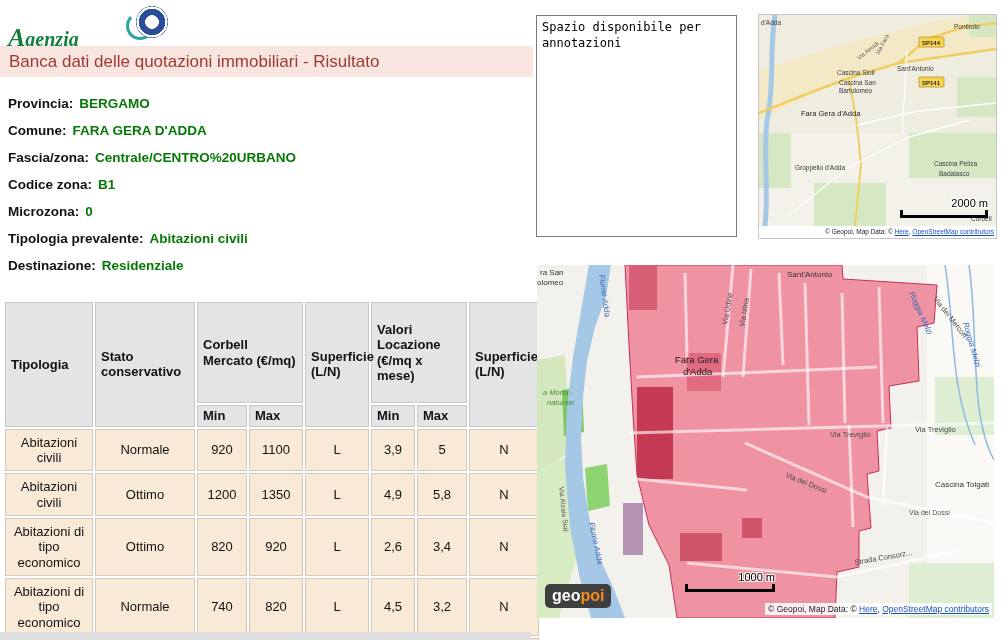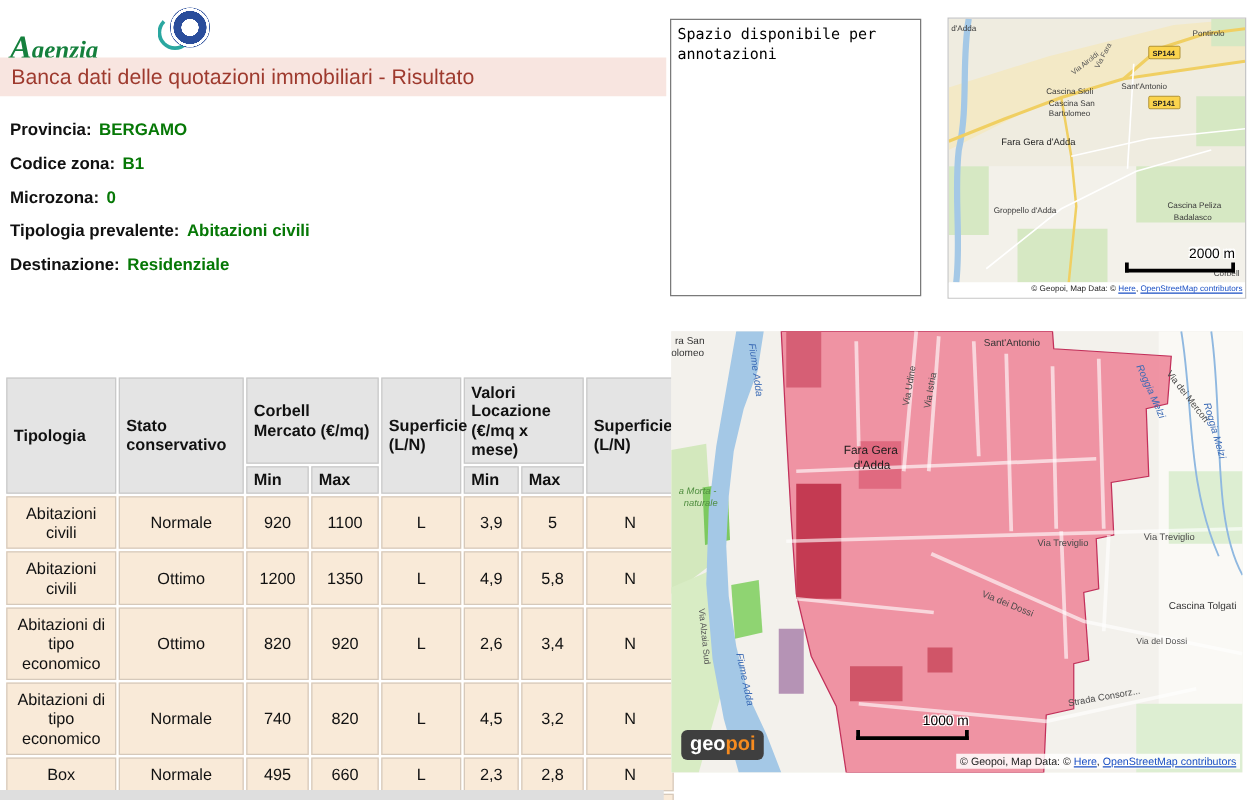--- a/index.html
+++ b/index.html
@@ -25,21 +25,21 @@
   
   .fields{position:absolute;left:8px;top:96px;}
   .field{height:27px;font-size:13.5px;font-weight:bold;}
   .field .flabel{color:#111;}
   .field .fvalue{color:#067806;margin-left:6px;}
 
   
   .table-wrap{position:absolute;left:3px;top:300px;width:530px;}
   table.qt{border-collapse:separate;border-spacing:2px;font-size:13px;width:526px;table-layout:fixed;}
   table.qt th{background:#e4e4e4;border:1px solid #c9c9c9;font-weight:bold;text-align:left;
-      padding:3px 5px;vertical-align:middle;line-height:1.18;}
+      padding:19px 5px;vertical-align:middle;line-height:1.18;}
   table.qt tr.sub th{padding:2px 5px;}
   table.qt td{background:#f9ead8;border:1px solid #d6c9bb;text-align:center;
       padding:5px 3px;vertical-align:middle;line-height:1.18;}
   .bottom-strip{position:absolute;left:0;top:632px;width:531px;height:8px;background:#dedede;}
 
   
   .annotations{position:absolute;left:536px;top:15px;}
   .annotations textarea{width:201px;height:222px;box-sizing:border-box;border:1px solid #7a7a7a;
       font-family:"DejaVu Sans Mono",monospace;font-size:12px;line-height:1.3;padding:4px 5px;
       resize:none;overflow:hidden;background:#fff;color:#000;}
@@ -91,20 +91,22 @@
     <div class="logo-emblem"></div>
   </div>
 
   <div class="banner">
     <span>Banca dati delle quotazioni immobiliari - Risultato</span>
   </div>
 
 
   <div class="fields">
     <div class="field"><span class="flabel">Provincia:</span><span class="fvalue">BERGAMO</span></div>
+    <div class="field"><span class="flabel">Comune:</span><span class="fvalue">FARA GERA D'ADDA</span></div>
+    <div class="field"><span class="flabel">Fascia/zona:</span><span class="fvalue">Centrale/CENTRO%20URBANO</span></div>
     <div class="field"><span class="flabel">Codice zona:</span><span class="fvalue">B1</span></div>
     <div class="field"><span class="flabel">Microzona:</span><span class="fvalue">0</span></div>
     <div class="field"><span class="flabel">Tipologia prevalente:</span><span class="fvalue">Abitazioni civili</span></div>
     <div class="field"><span class="flabel">Destinazione:</span><span class="fvalue">Residenziale</span></div>
   </div>
 
   <div class="table-wrap">
     <table class="qt">
       <colgroup>
         <col style="width:88px">

